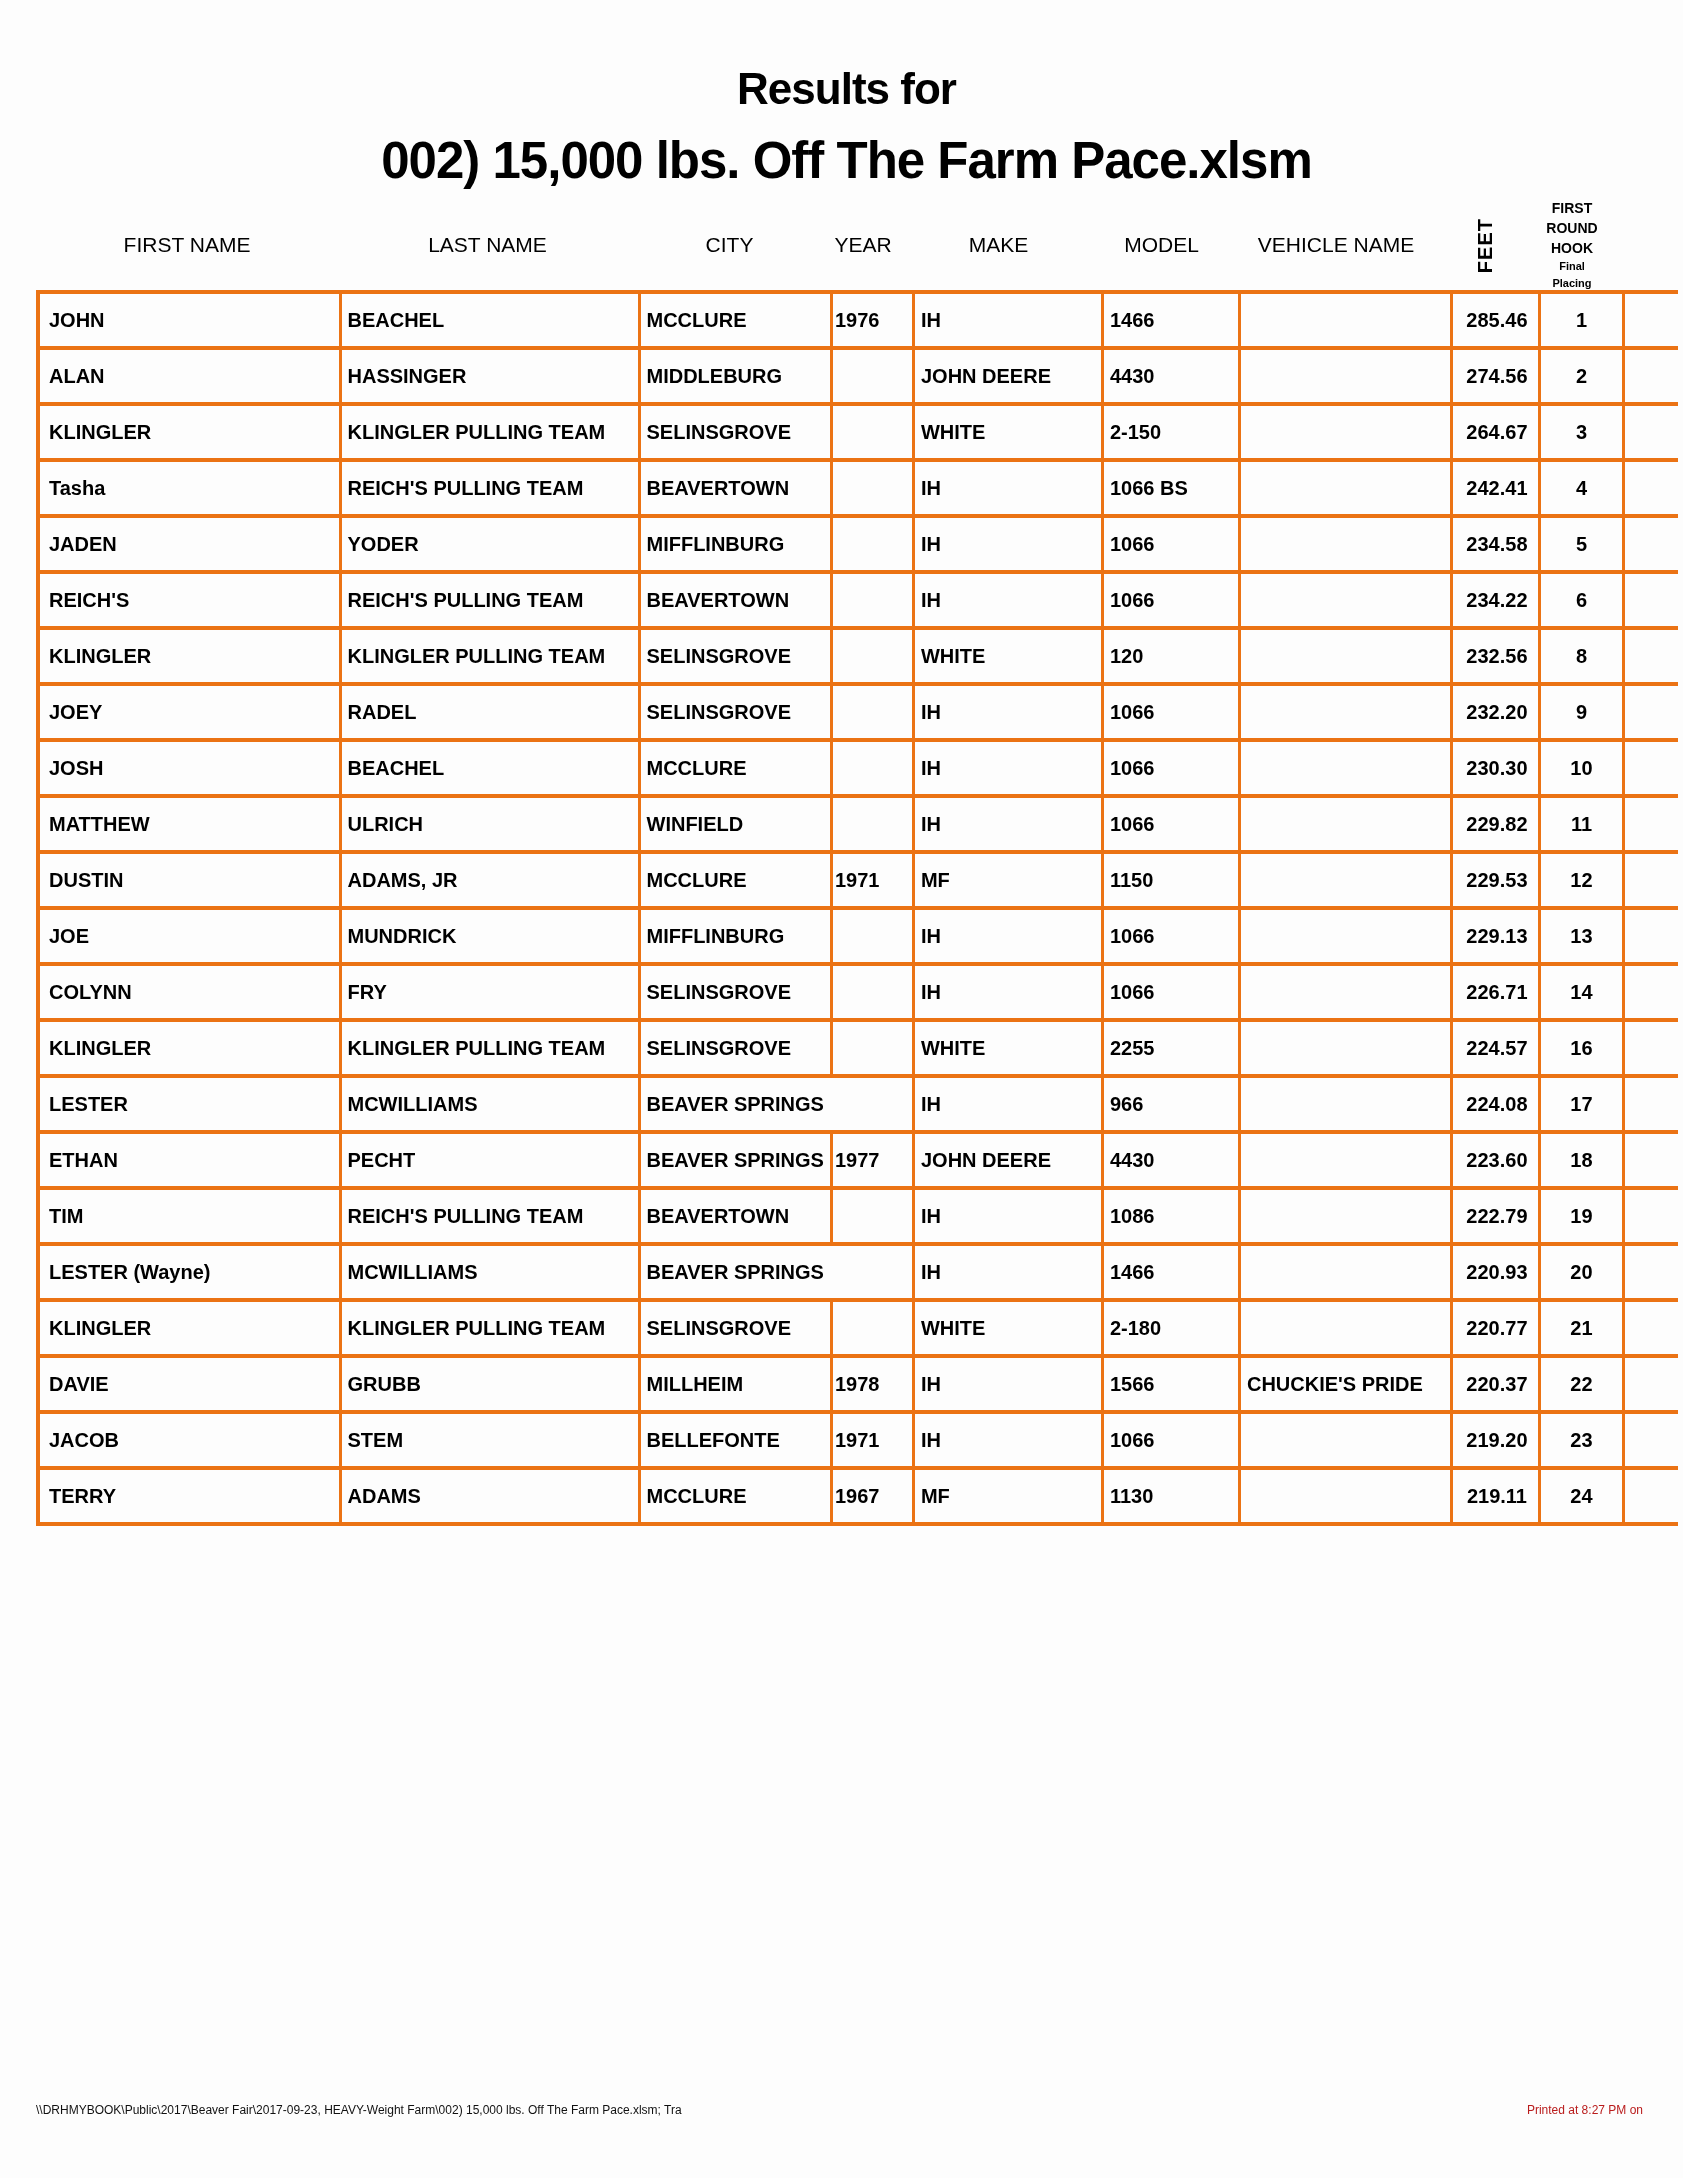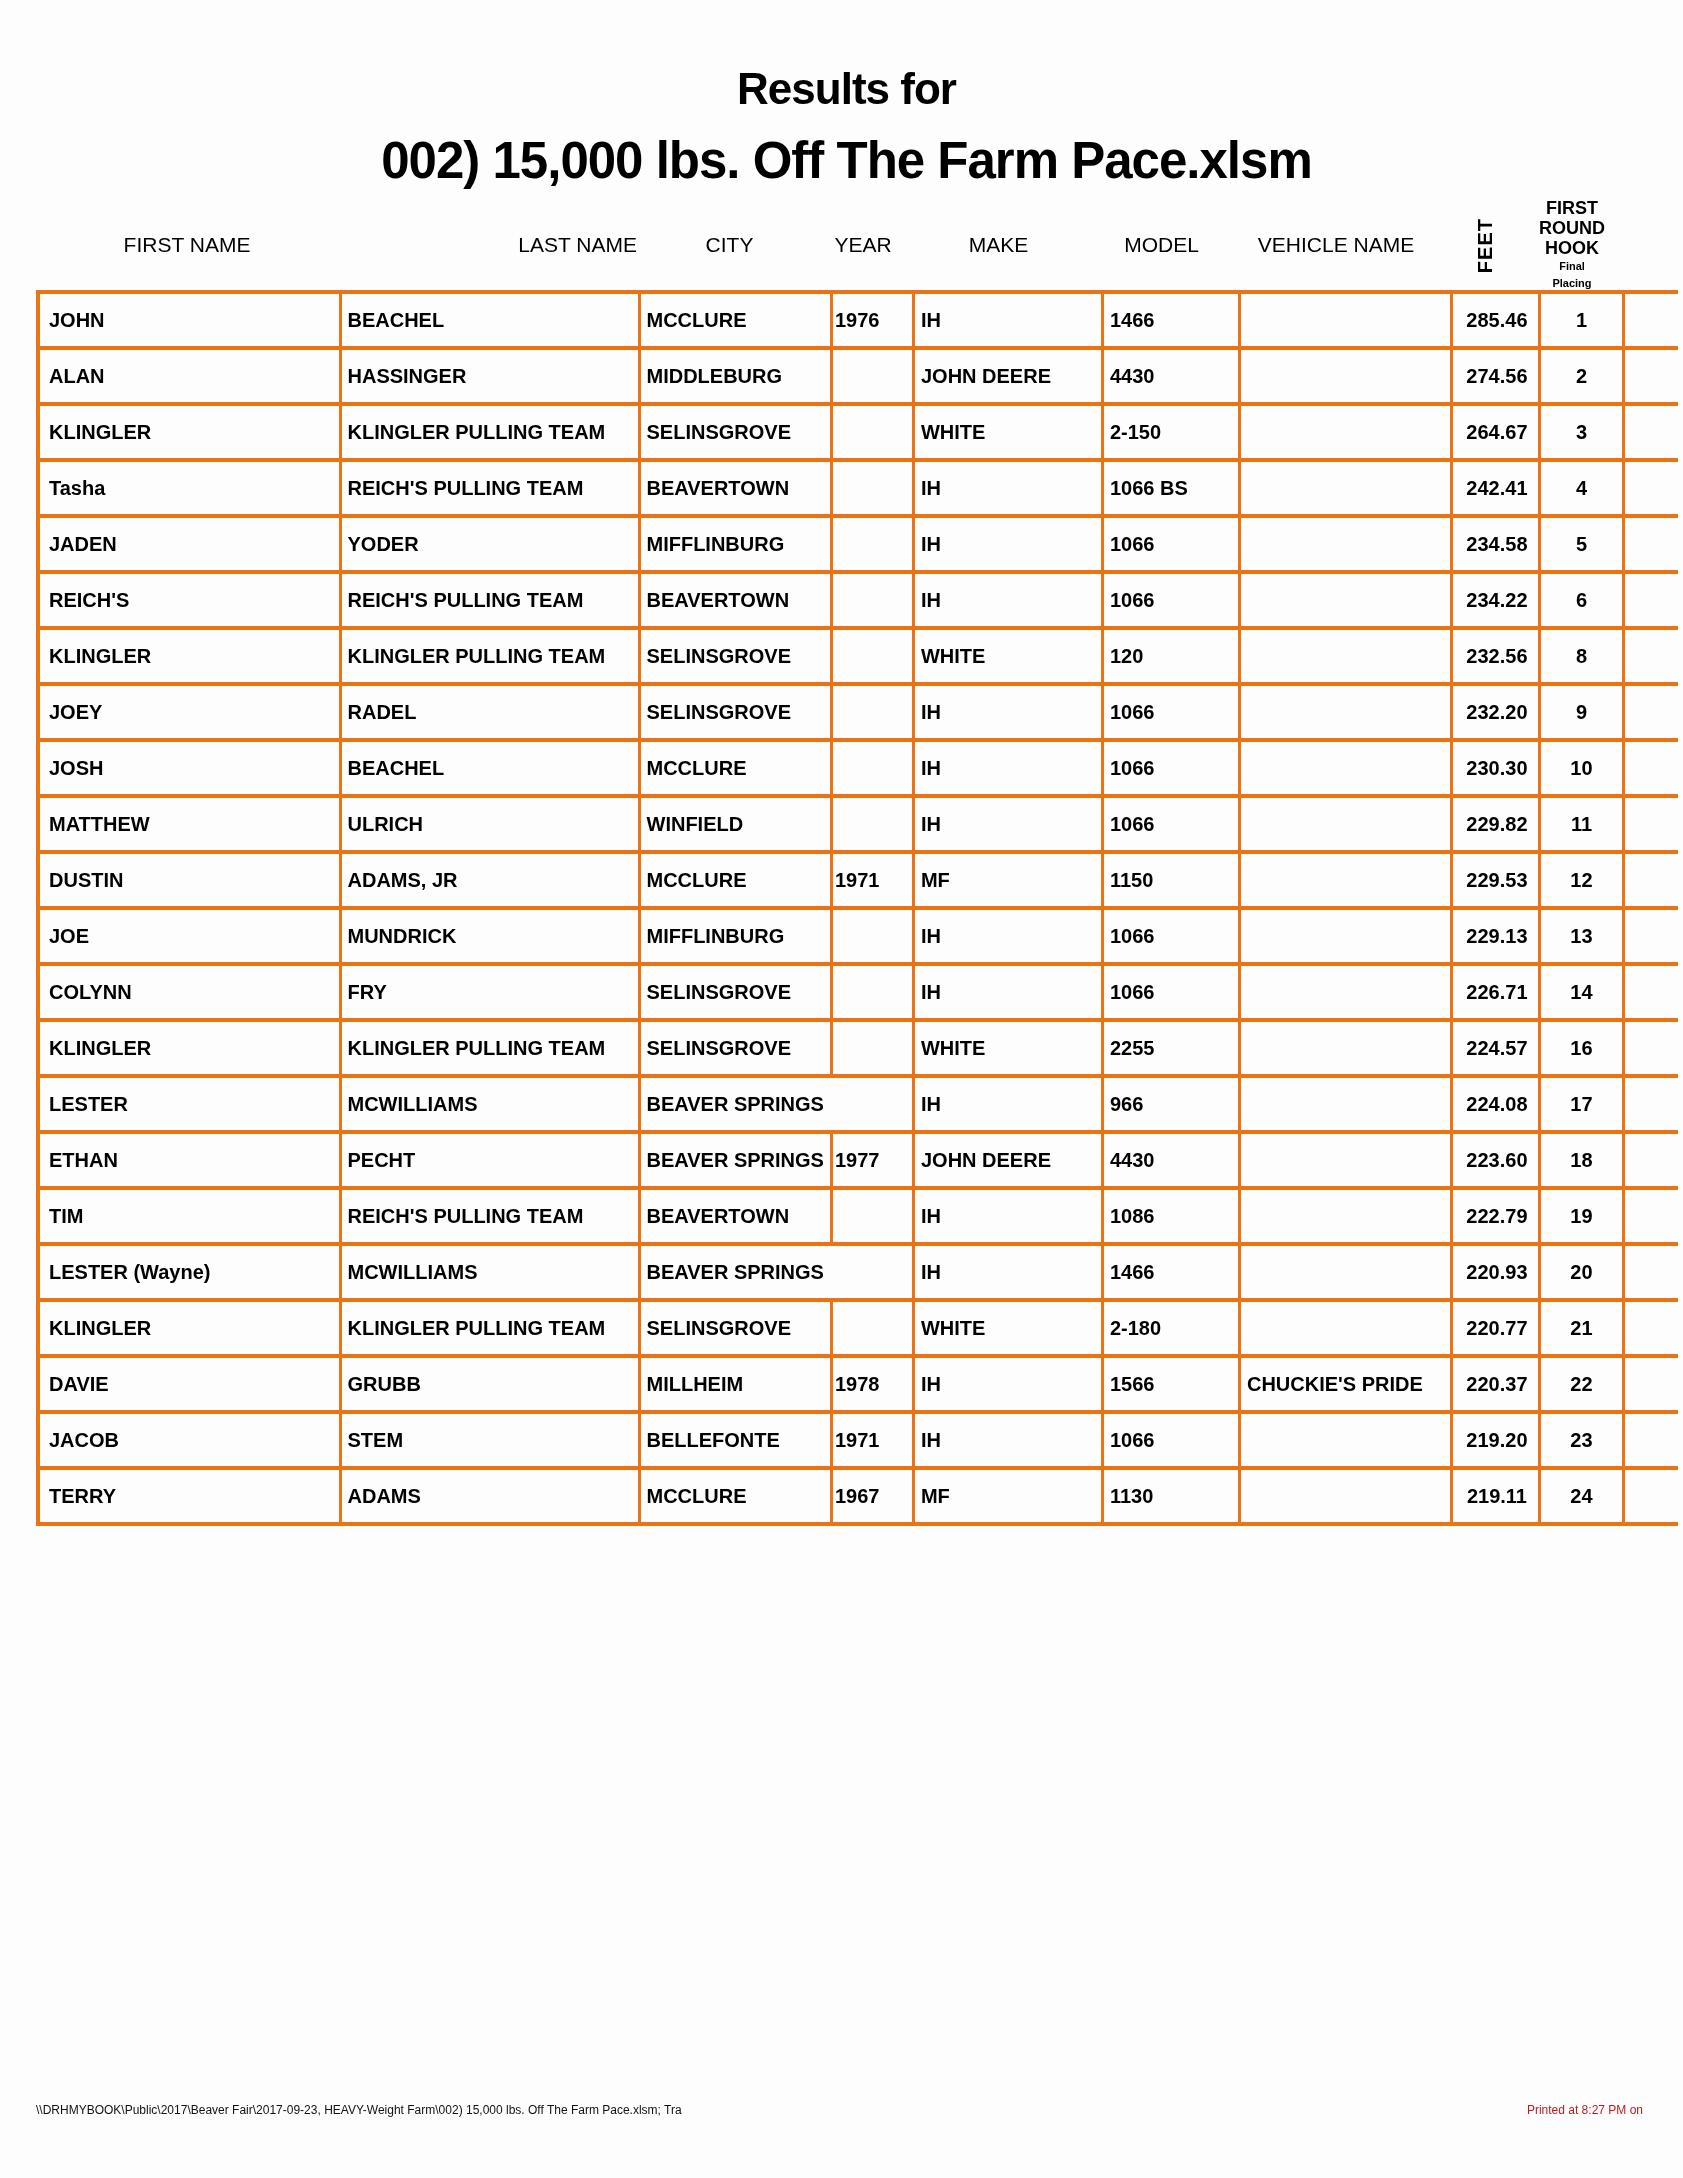--- a/index.html
+++ b/index.html
@@ -22,21 +22,21 @@
   .feet-head{
     position:absolute;top:203px;height:85px;display:flex;align-items:center;justify-content:center;
   }
   .feet-head span{
     writing-mode:vertical-rl;transform:rotate(180deg);
     font-size:20px;font-weight:bold;letter-spacing:1px;
   }
   .placing-head{
     position:absolute;top:198px;text-align:center;font-weight:bold;
   }
-  .placing-head .big{font-size:18px;line-height:20px;}
+  .placing-head .big{font-size:14px;line-height:20px;}
   .placing-head .small{font-size:11px;line-height:17px;}
   table.results{
     position:absolute;top:290px;left:36px;
     border-collapse:collapse;table-layout:fixed;
   }
   table.results td{
     height:56px;box-sizing:border-box;
     border-left:3px solid var(--bd);border-right:3px solid var(--bd);
     border-top:4px solid var(--bd);border-bottom:4px solid var(--bd);
     font-size:20px;font-weight:bold;padding:0 6px;
@@ -56,21 +56,21 @@
 </style>
 </head>
 <body>
 
 <div class="page" style="background: rgb(253, 253, 253); color: rgb(0, 0, 0);">
 
   <div class="title1">Results for</div>
   <div class="title2">002) 15,000 lbs. Off The Farm Pace.xlsm</div>
 
   <div class="colhead" style="left:36px;width:302px;">FIRST NAME</div>
-  <div class="colhead" style="left:338px;width:299px;text-align:right;">LAST NAME</div>
+  <div class="colhead" style="left:338px;width:299px;">LAST NAME</div>
   <div class="colhead" style="left:637px;width:185px;">CITY</div>
   <div class="colhead" style="left:822px;width:82px;">YEAR</div>
   <div class="colhead" style="left:904px;width:189px;">MAKE</div>
   <div class="colhead" style="left:1093px;width:137px;">MODEL</div>
   <div class="colhead" style="left:1230px;width:212px;">VEHICLE NAME</div>
 
   <div class="feet-head" style="left:1441px;width:88px;">
     <span>FEET</span>
   </div>
 

